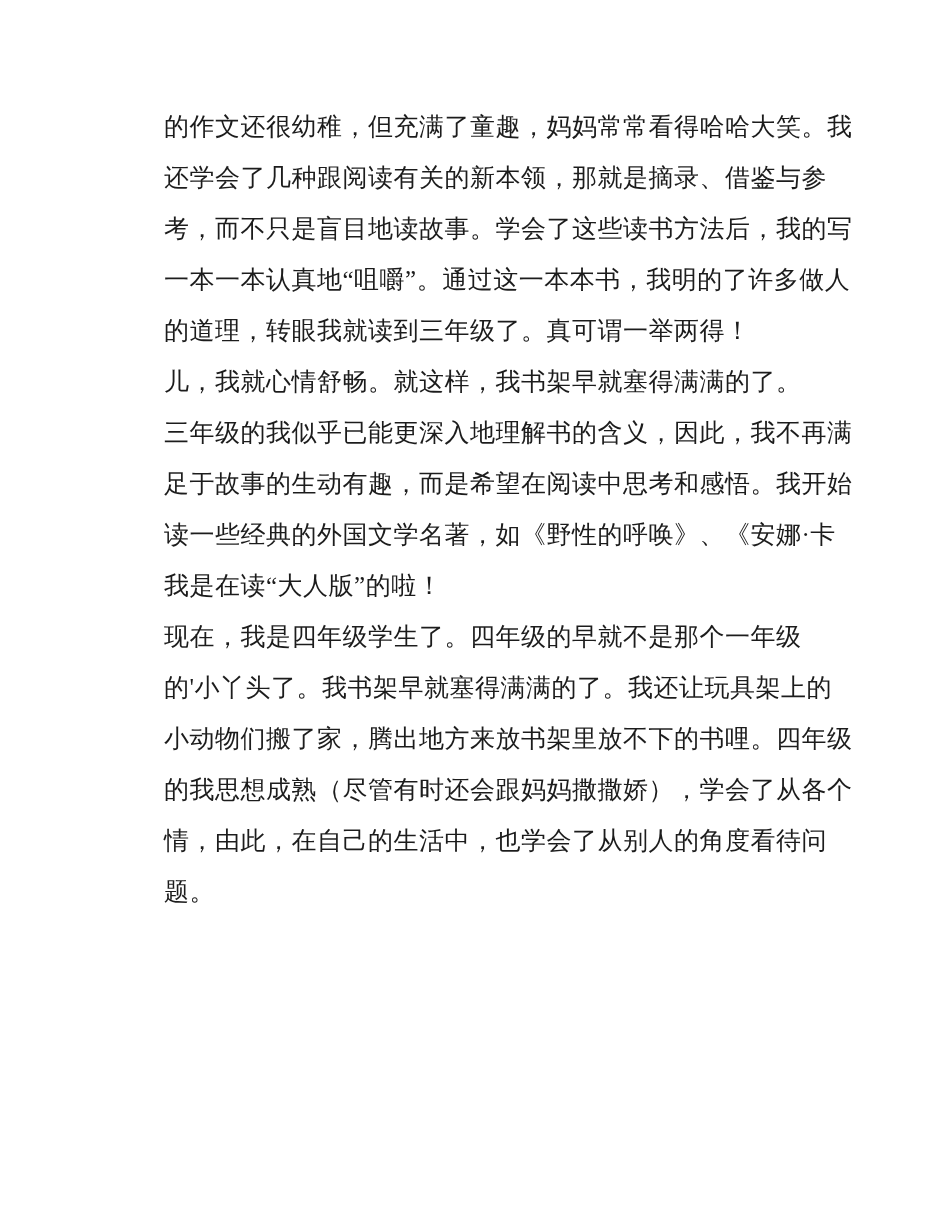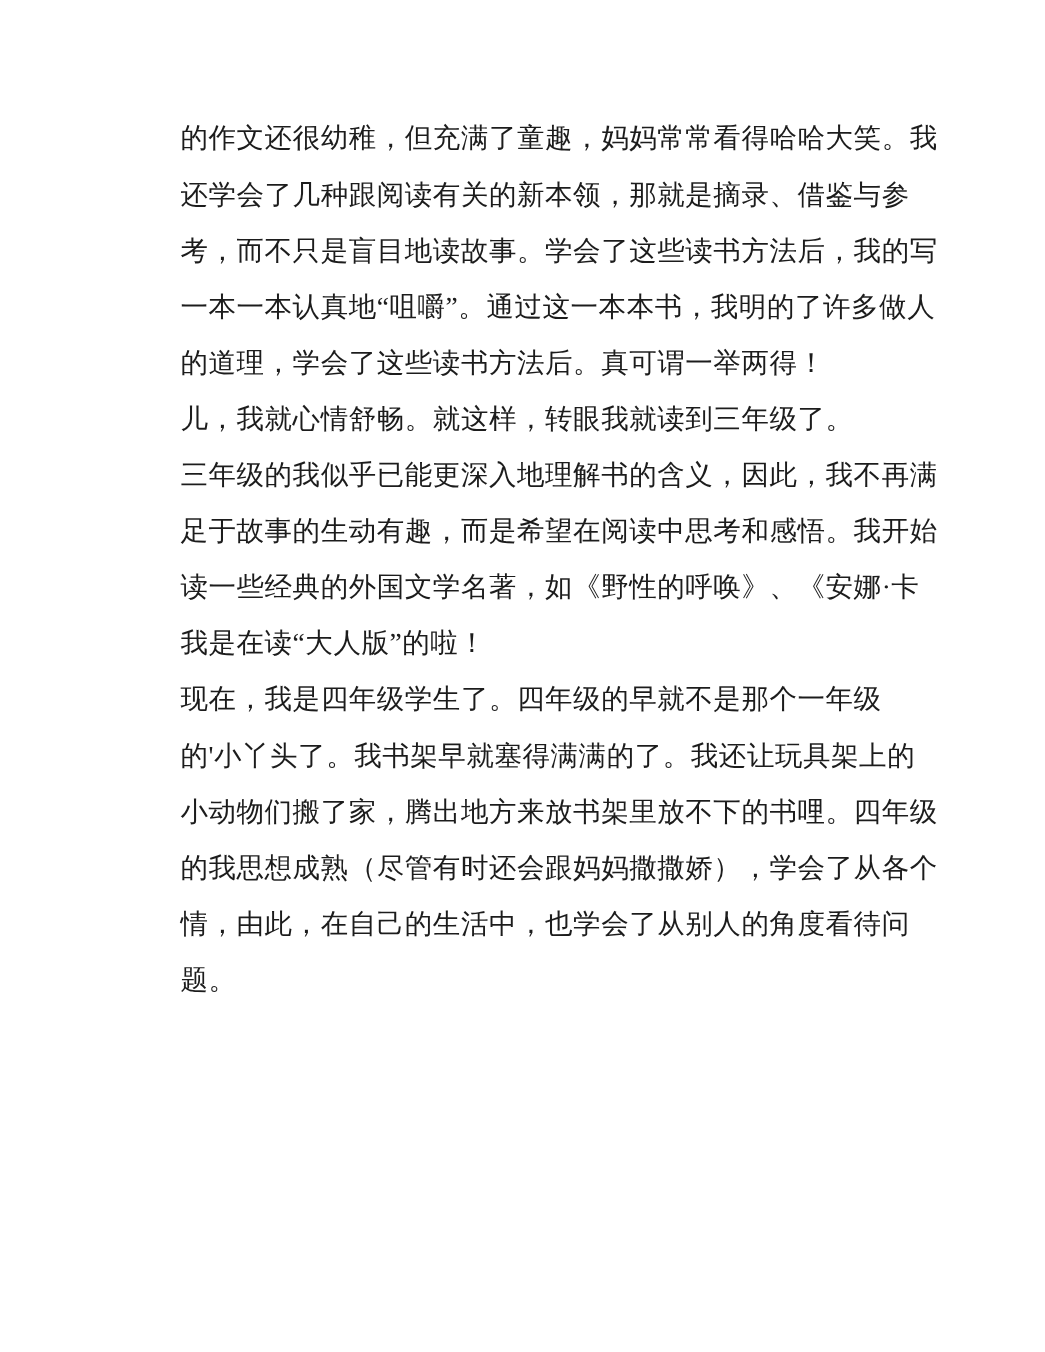--- a/index.html
+++ b/index.html
@@ -38,22 +38,22 @@
 </style>
 </head>
 <body>
 
 <div class="page">
   <div class="text-block">
       <div class="doc-line">的作文还很幼稚，但充满了童趣，妈妈常常看得哈哈大笑。我</div>
       <div class="doc-line">还学会了几种跟阅读有关的新本领，那就是摘录、借鉴与参</div>
       <div class="doc-line">考，而不只是盲目地读故事。学会了这些读书方法后，我的写</div>
       <div class="doc-line">一本一本认真地“咀嚼”。通过这一本本书，我明的了许多做人</div>
-      <div class="doc-line">的道理，学会了这些读书方法后。真可谓一举两得！</div>
-      <div class="doc-line">儿，我就心情舒畅。就这样，转眼我就读到三年级了。</div>
+      <div class="doc-line">的道理，转眼我就读到三年级了。真可谓一举两得！</div>
+      <div class="doc-line">儿，我就心情舒畅。就这样，我书架早就塞得满满的了。</div>
       <div class="doc-line">三年级的我似乎已能更深入地理解书的含义，因此，我不再满</div>
       <div class="doc-line">足于故事的生动有趣，而是希望在阅读中思考和感悟。我开始</div>
       <div class="doc-line">读一些经典的外国文学名著，如《野性的呼唤》、《安娜·卡</div>
       <div class="doc-line">我是在读“大人版”的啦！</div>
       <div class="doc-line">现在，我是四年级学生了。四年级的早就不是那个一年级</div>
       <div class="doc-line">的'小丫头了。我书架早就塞得满满的了。我还让玩具架上的</div>
       <div class="doc-line">小动物们搬了家，腾出地方来放书架里放不下的书哩。四年级</div>
       <div class="doc-line">的我思想成熟（尽管有时还会跟妈妈撒撒娇），学会了从各个</div>
       <div class="doc-line">情，由此，在自己的生活中，也学会了从别人的角度看待问</div>
       <div class="doc-line">题。</div>

